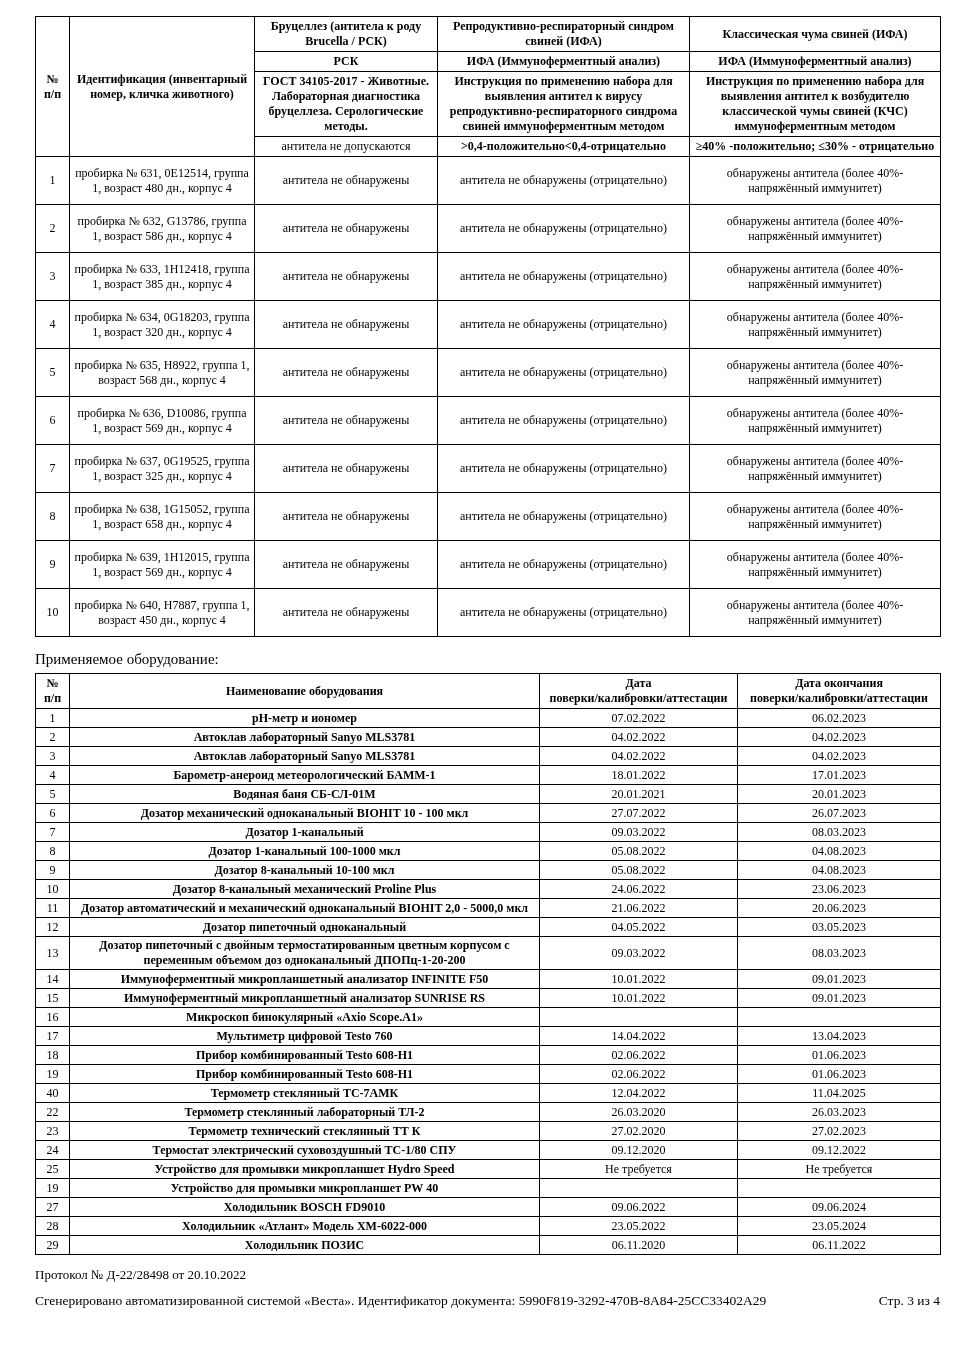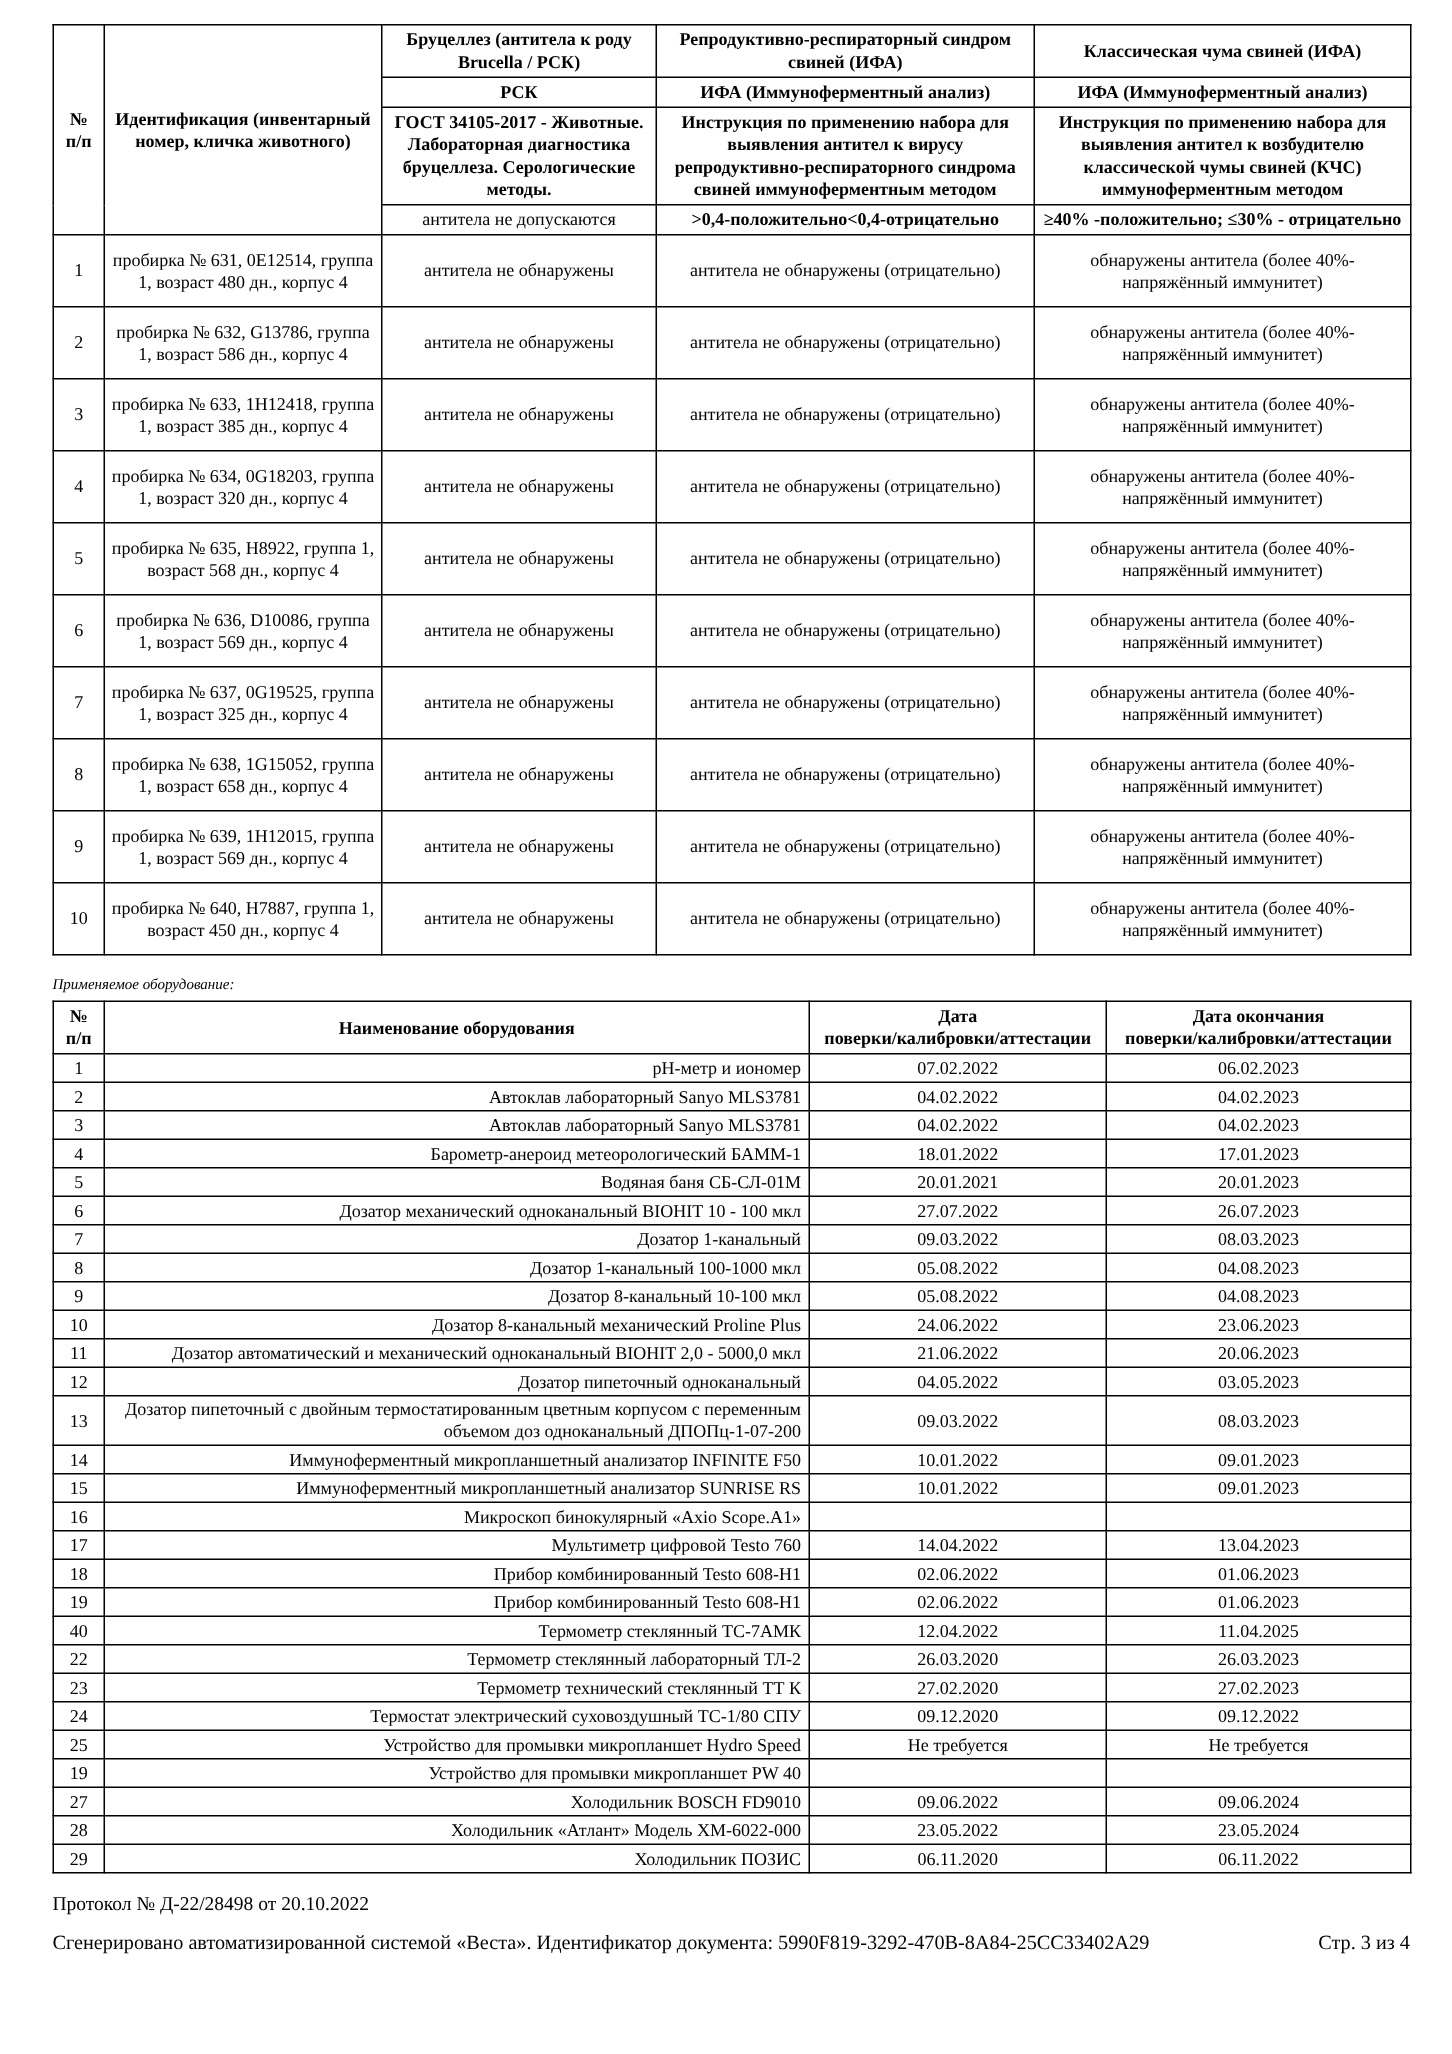--- a/index.html
+++ b/index.html
@@ -23,42 +23,41 @@
   td, th {
     border: 1px solid #000000;
     font-size: 12px;
     line-height: 1.25;
     padding: 2px 4px;
     vertical-align: middle;
     word-wrap: break-word;
   }
   th { font-weight: bold; text-align: center; }
   .c { text-align: center; }
-  .l { text-align: right; }
+  .l { text-align: center; font-weight: bold; }
   .prewrap { white-space: pre-line; }
   .normal { font-weight: normal; }
   
   .results-table col.col-num { width: 34px; }
   .results-table col.col-id  { width: 185px; }
   .results-table col.col-t1  { width: 183px; }
   .results-table col.col-t2  { width: 252px; }
   .results-table col.col-t3  { width: 251px; }
   .results-table tbody td { height: 48px; }
   
   .equipment-table col.col-num  { width: 34px; }
   .equipment-table col.col-name { width: 470px; }
   .equipment-table col.col-d1   { width: 198px; }
   .equipment-table col.col-d2   { width: 203px; }
   .equipment-table td { padding: 1px 5px; height: 19px; }
   .equipment-table th { padding: 2px 4px; }
   .section-title {
-    font-size: 10px;
+    font-size: 15px;
     margin: 14px 0 5px 0;
     font-weight: normal;
-    font-style: italic;
   }
   .footer-protocol {
     font-size: 13px;
     margin-top: 12px;
   }
   .footer-bottom {
     display: flex;
     justify-content: space-between;
     align-items: flex-start;
     font-size: 13.5px;
@@ -265,21 +264,21 @@
           <td class="c">20.06.2023</td>
         </tr>
         <tr>
           <td class="c">12</td>
           <td class="l">Дозатор пипеточный одноканальный</td>
           <td class="c">04.05.2022</td>
           <td class="c">03.05.2023</td>
         </tr>
         <tr>
           <td class="c">13</td>
-          <td class="l">Дозатор пипеточный с двойным термостатированным цветным корпусом с переменным объемом доз одноканальный ДПОПц-1-07-200</td>
+          <td class="l">Дозатор пипеточный с двойным термостатированным цветным корпусом с переменным объемом доз одноканальный ДПОПц-1-20-200</td>
           <td class="c">09.03.2022</td>
           <td class="c">08.03.2023</td>
         </tr>
         <tr>
           <td class="c">14</td>
           <td class="l">Иммуноферментный микропланшетный анализатор INFINITE F50</td>
           <td class="c">10.01.2022</td>
           <td class="c">09.01.2023</td>
         </tr>
         <tr>

